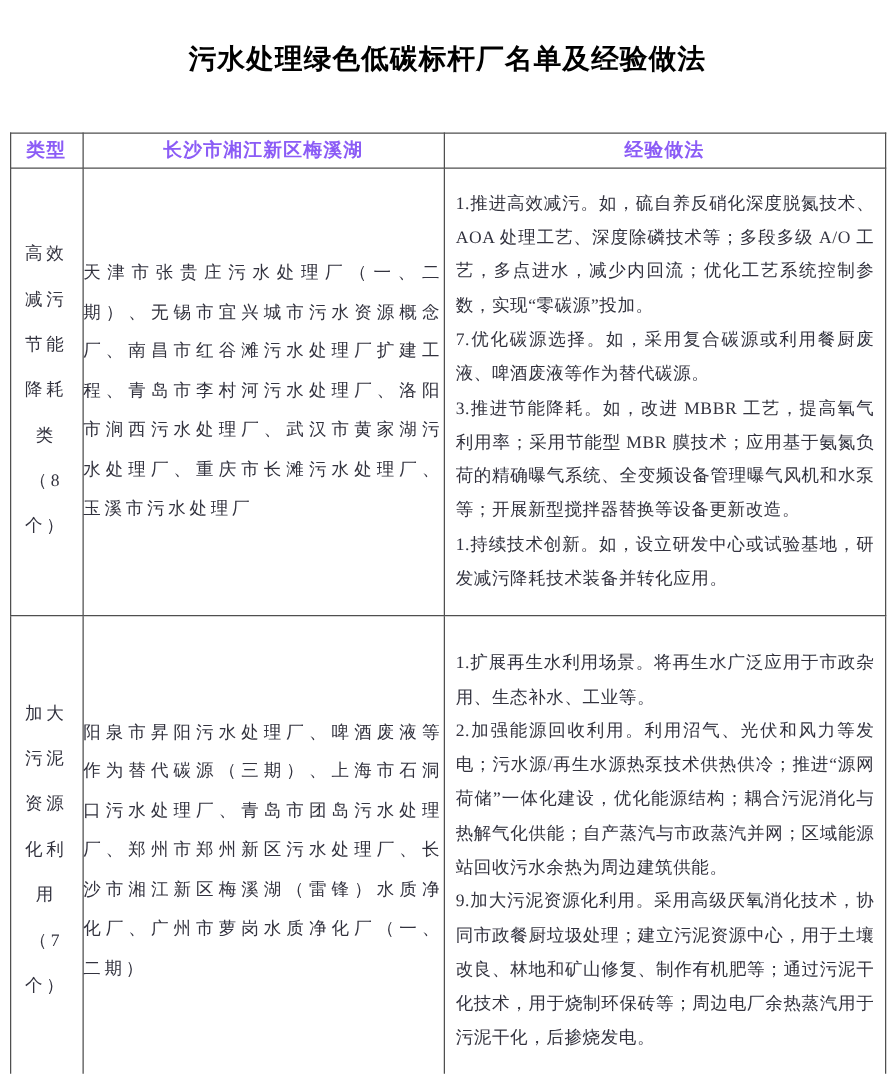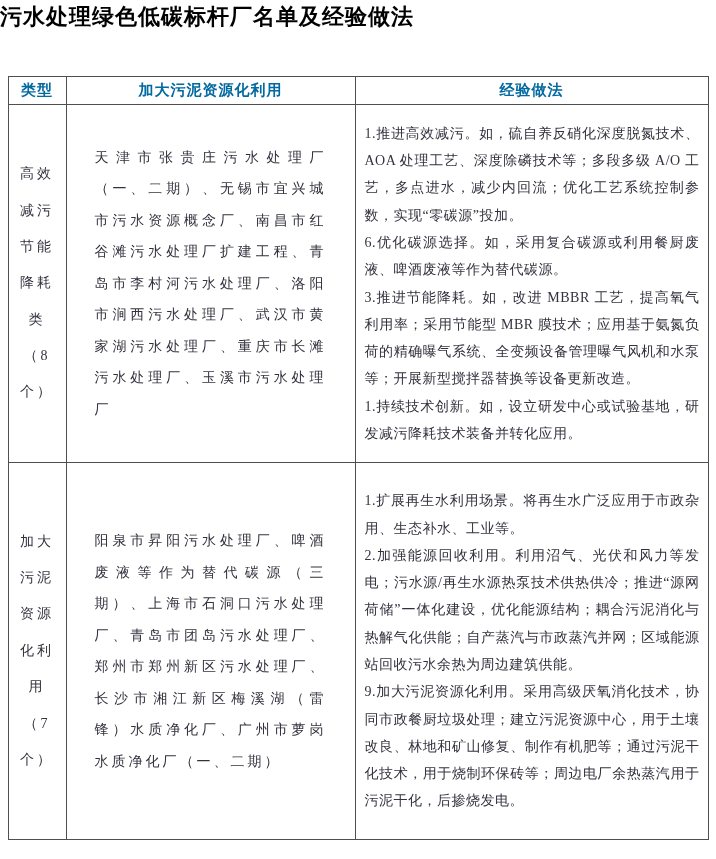--- a/index.html
+++ b/index.html
@@ -9,21 +9,22 @@
   }
   body {
     width: 716px;
     height: 859px;
     font-family: "Liberation Serif", "DejaVu Serif", serif;
     color: #32323e;
     overflow: hidden;
   }
   .page-title {
     margin: 0;
-    padding-top: 2px;
+    padding-top: 32px;
+    text-align: center;
     font-size: 22px;
     font-weight: bold;
     letter-spacing: 1px;
     color: #000000;
     font-family: "Liberation Serif", "DejaVu Serif", serif;
   }
   table.doc-table {
     border-collapse: collapse;
     table-layout: fixed;
     width: 700px;
@@ -31,21 +32,21 @@
   }
   table.doc-table th,
   table.doc-table td {
     border: 1px solid #4f4f4f;
     box-sizing: border-box;
   }
   thead th {
     font-family: "Liberation Sans", "DejaVu Sans", sans-serif;
     font-size: 15px;
     font-weight: bold;
-    color: #0369a1;
+    color: #8b5cf6;
     height: 28px;
     text-align: center;
     letter-spacing: 1px;
   }
   col.col-type { width: 58px; }
   col.col-plants { width: 289px; }
   col.col-practices { width: 353px; }
 
   td.type-cell {
     text-align: center;
@@ -55,21 +56,21 @@
     letter-spacing: 3px;
     padding: 0 9px;
   }
   td.plants-cell {
     vertical-align: middle;
     font-size: 14px;
     line-height: 2.25;
     letter-spacing: 3px;
     text-align: justify;
     text-justify: inter-character;
-    padding: 0 28px;
+    padding: 0 0;
   }
   td.practices-cell {
     vertical-align: middle;
     font-size: 14px;
     line-height: 1.95;
     letter-spacing: 0.5px;
     text-align: justify;
     text-justify: inter-character;
     padding: 3px 8px 3px 9px;
     font-family: Liberation Serif, serif;
@@ -86,31 +87,31 @@
 
 <table class="doc-table">
   <colgroup>
     <col class="col-type">
     <col class="col-plants">
     <col class="col-practices">
   </colgroup>
   <thead>
     <tr>
       <th>类型</th>
-      <th>加大污泥资源化利用</th>
+      <th>长沙市湘江新区梅溪湖</th>
       <th>经验做法</th>
     </tr>
   </thead>
   <tbody>
     <tr class="row-1">
       <td class="type-cell">高效减污节能降耗类（8个）</td>
       <td class="plants-cell">天津市张贵庄污水处理厂（一、二期）、无锡市宜兴城市污水资源概念厂、南昌市红谷滩污水处理厂扩建工程、青岛市李村河污水处理厂、洛阳市涧西污水处理厂、武汉市黄家湖污水处理厂、重庆市长滩污水处理厂、玉溪市污水处理厂</td>
       <td class="practices-cell">
         <p>1.推进高效减污。如，硫自养反硝化深度脱氮技术、AOA 处理工艺、深度除磷技术等；多段多级 A/O 工艺，多点进水，减少内回流；优化工艺系统控制参数，实现“零碳源”投加。</p>
-        <p>6.优化碳源选择。如，采用复合碳源或利用餐厨废液、啤酒废液等作为替代碳源。</p>
+        <p>7.优化碳源选择。如，采用复合碳源或利用餐厨废液、啤酒废液等作为替代碳源。</p>
         <p>3.推进节能降耗。如，改进 MBBR 工艺，提高氧气利用率；采用节能型 MBR 膜技术；应用基于氨氮负荷的精确曝气系统、全变频设备管理曝气风机和水泵等；开展新型搅拌器替换等设备更新改造。</p>
         <p>1.持续技术创新。如，设立研发中心或试验基地，研发减污降耗技术装备并转化应用。</p>
       </td>
     </tr>
     <tr class="row-2">
       <td class="type-cell">加大污泥资源化利用（7个）</td>
       <td class="plants-cell">阳泉市昇阳污水处理厂、啤酒废液等作为替代碳源（三期）、上海市石洞口污水处理厂、青岛市团岛污水处理厂、郑州市郑州新区污水处理厂、长沙市湘江新区梅溪湖（雷锋）水质净化厂、广州市萝岗水质净化厂（一、二期）</td>
       <td class="practices-cell">
         <p>1.扩展再生水利用场景。将再生水广泛应用于市政杂用、生态补水、工业等。</p>
         <p>2.加强能源回收利用。利用沼气、光伏和风力等发电；污水源/再生水源热泵技术供热供冷；推进“源网荷储”一体化建设，优化能源结构；耦合污泥消化与热解气化供能；自产蒸汽与市政蒸汽并网；区域能源站回收污水余热为周边建筑供能。</p>

